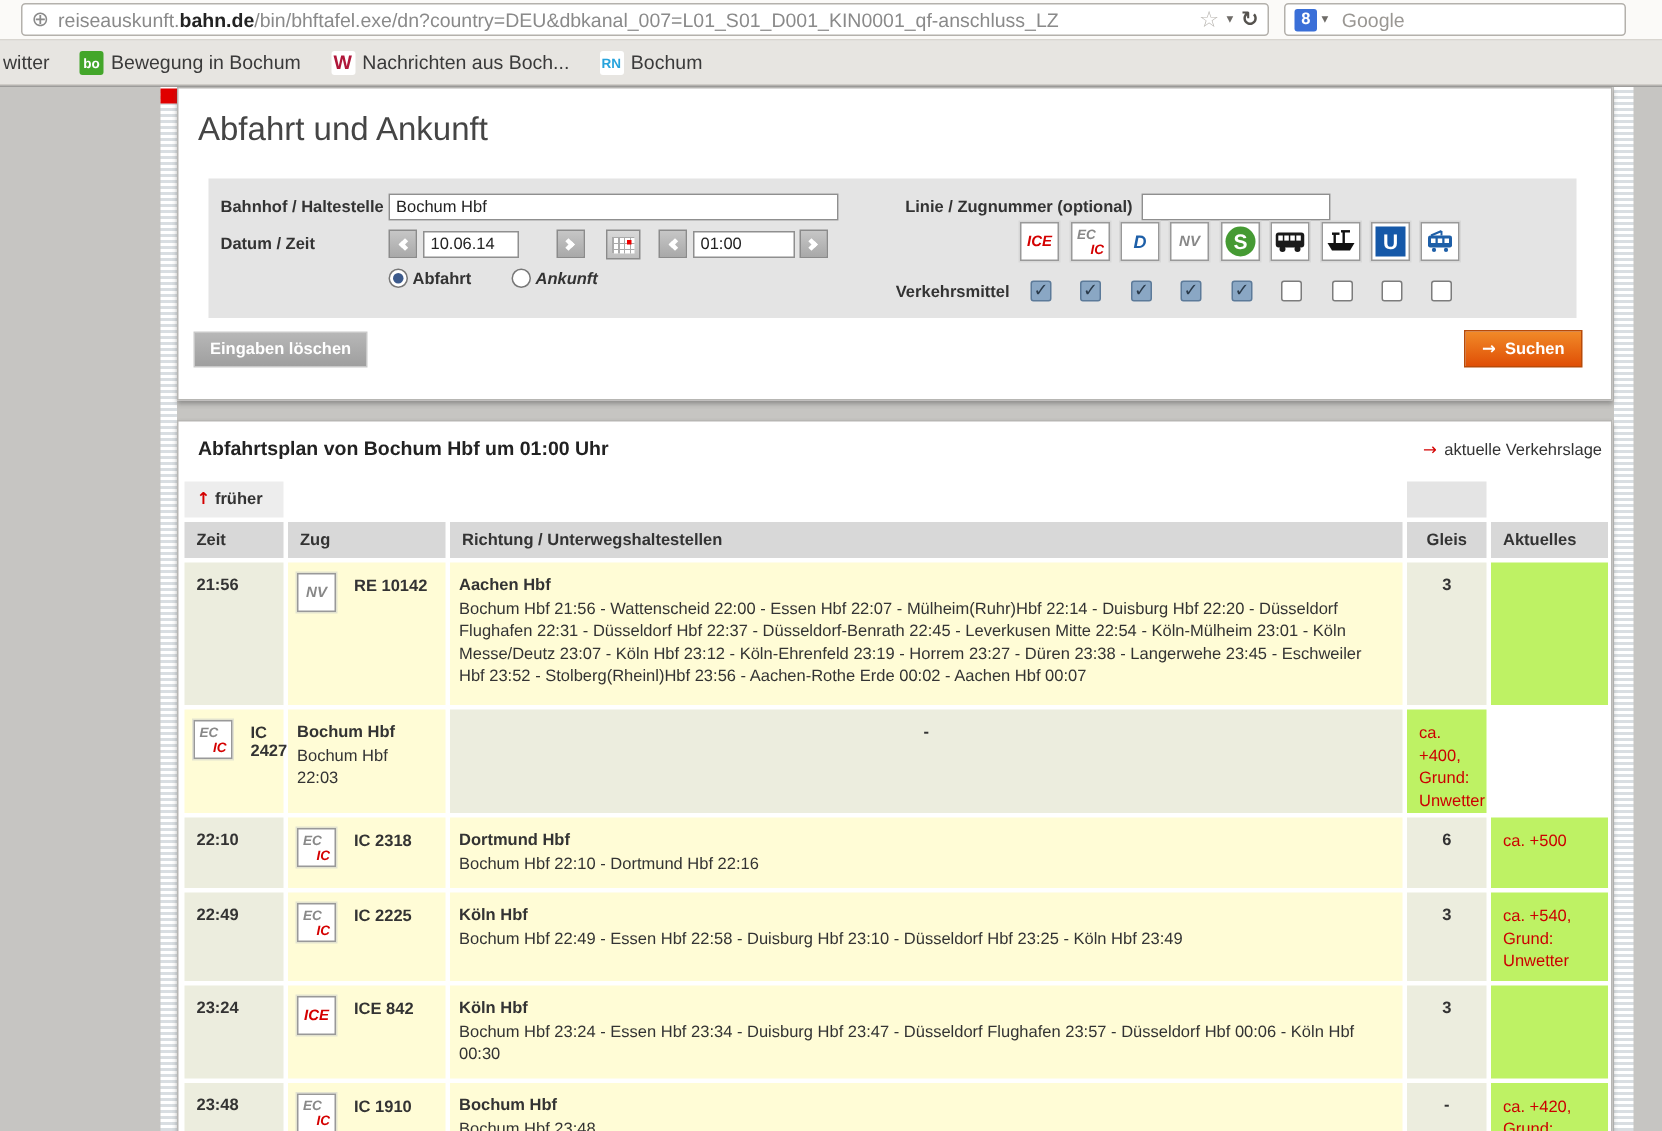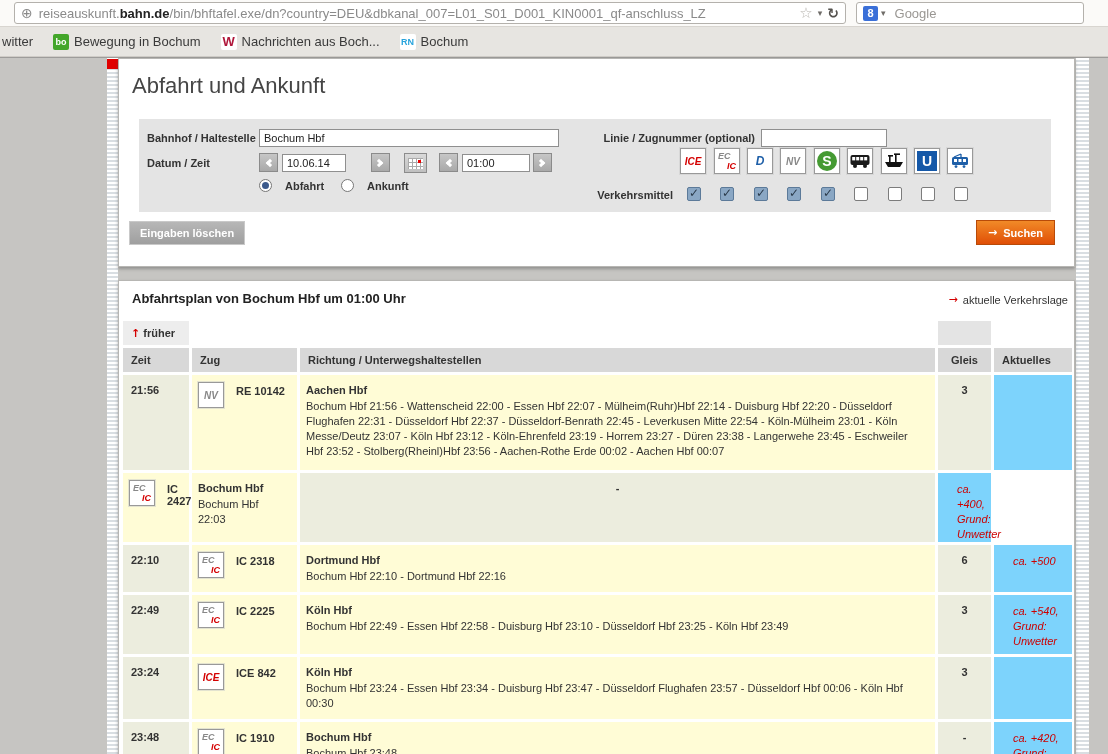--- a/index.html
+++ b/index.html
@@ -39,21 +39,21 @@
   .inp { position:absolute; height:18px; border:1px solid #8f8f8f; background:#fff; font-family:inherit; font-size:11px; padding:0 4px; color:#222; }
   .navbtn { position:absolute; width:19px; height:19px; background:linear-gradient(#c6c6c6,#a9a9a9); border:1px solid #8b8b8b; display:flex; align-items:center; justify-content:center; }
   .chev { display:inline-block; width:6px; height:6px; border-right:3px solid #fff; border-bottom:3px solid #fff; }
   .chev.lft { transform:rotate(135deg); margin-left:3px; }
   .chev.rgt { transform:rotate(-45deg); margin-right:3px; }
   .calbtn { position:absolute; width:23px; height:20px; background:linear-gradient(#d9d9d9,#bfbfbf); border:1px solid #8b8b8b; display:flex; align-items:center; justify-content:center; }
   .calgrid { position:relative; width:15px; height:11px; background:#fff;
              background-image:repeating-linear-gradient(to right,#aaa 0 1px,transparent 1px 4px),
                               repeating-linear-gradient(to bottom,#aaa 0 1px,transparent 1px 4px); }
   .caldot { position:absolute; right:2px; top:2px; width:3px; height:3px; background:#e00; }
-  .radio { position:absolute; display:flex; align-items:center; gap:13px; font-weight:bold; }
+  .radio { position:absolute; display:flex; align-items:center; gap:3px; font-weight:bold; }
   .rdot { width:13px; height:13px; border:1px solid #777; border-radius:50%; background:#fff; display:inline-flex; align-items:center; justify-content:center; }
   .rdot.on i { width:7px; height:7px; border-radius:50%; background:#3c5a8c; display:block; }
   .tico { position:absolute; width:26px; height:26px; background:#fff; border:1px solid #999; box-shadow:0 0 0 1px #d7d7d7; display:flex; align-items:center; justify-content:center; top:29px; }
   .tico i { font-style:italic; font-weight:bold; }
   .i-ice { color:#d40000; font-size:10px; }
   .i-ec { position:absolute; left:3px; top:2px; color:#888; font-size:9px; font-style:italic; font-weight:bold; }
   .i-ic { position:absolute; right:3px; bottom:2px; color:#d40000; font-size:9px; font-style:italic; font-weight:bold; }
   .i-d { color:#1e5fa8; font-size:12px; }
   .i-nv { color:#888; font-size:10px; }
   .i-s { width:20px; height:20px; border-radius:50%; background:#459a33; color:#fff; font-size:14px; font-weight:bold; font-style:normal !important; text-align:center; line-height:20px; }
@@ -73,21 +73,21 @@
   .trow { display:grid; grid-template-columns:66px 105px 635px 53px 78px; column-gap:3px; margin-top:3px; }
   .thead .cell { background:#d8d8d8; font-weight:bold; height:24px; line-height:24px; padding-left:8px; }
   .thead .cg { padding-left:0; text-align:center; }
   .earlier .cz { background:#ededed; height:24px; line-height:24px; padding-left:8px; font-weight:bold; }
   .earlier .cg { background:#e4e4e4; }
   .earlier .up { color:#d40000; font-weight:bold; font-family:"DejaVu Sans",sans-serif; }
   .drow .c-zeit { background:#ecedde; font-weight:bold; padding:9px 0 0 8px; }
   .drow .c-zug { background:#fffcd6; padding:7px 0 0 6px; display:flex; gap:12px; align-items:flex-start; }
   .drow .c-richtung { background:#fffcd6; padding:8px 10px 8px 6px; }
   .drow .c-gleis { background:#ecedde; font-weight:bold; text-align:center; padding-top:9px; }
-  .drow .c-akt { background:#7dd3fc; color:#cc0000; padding:9px 0 0 19px; line-height:15px; white-space:pre-line;font-style:italic; }
+  .drow .c-akt { background:#bef264; color:#cc0000; padding:9px 0 0 8px; line-height:15px; white-space:pre-line; }
   .ticon { position:relative; width:26px; height:26px; flex:0 0 26px; background:#fff; border:1px solid #999; box-shadow:0 0 0 1px #e3e3d0; display:flex; align-items:center; justify-content:center; }
   .ticon i { font-style:italic; font-weight:bold; }
   .tnum { font-weight:bold; padding-top:3px; }
   .dest { font-weight:bold; margin-bottom:1px; line-height:15px; }
   .route { line-height:15px; color:#333; }
 </style>
 </head>
 <body>
 
 <div class="chrome-top">
@@ -157,21 +157,21 @@
       <span class="navbtn" style="left:394px; top:34px;">
           <i class="chev rgt"></i>
         </span>
 
       <span class="radio" style="left:120px; top:60px;">
           <span class="rdot on">
             <i></i>
           </span>
           <span>Abfahrt</span>
         </span>
-      <span class="radio" style="left:202px; top:60px;">
+      <span class="radio" style="left:202px; top:60px;font-style:italic;">
           <span class="rdot"></span>
           <span>Ankunft</span>
         </span>
 
       <span class="tico" style="left:541px;">
           <i class="i-ice">ICE</i>
         </span>
       <span class="tico" style="left:575px;">
           <i class="i-ec">EC</i>
           <i class="i-ic">IC</i>

